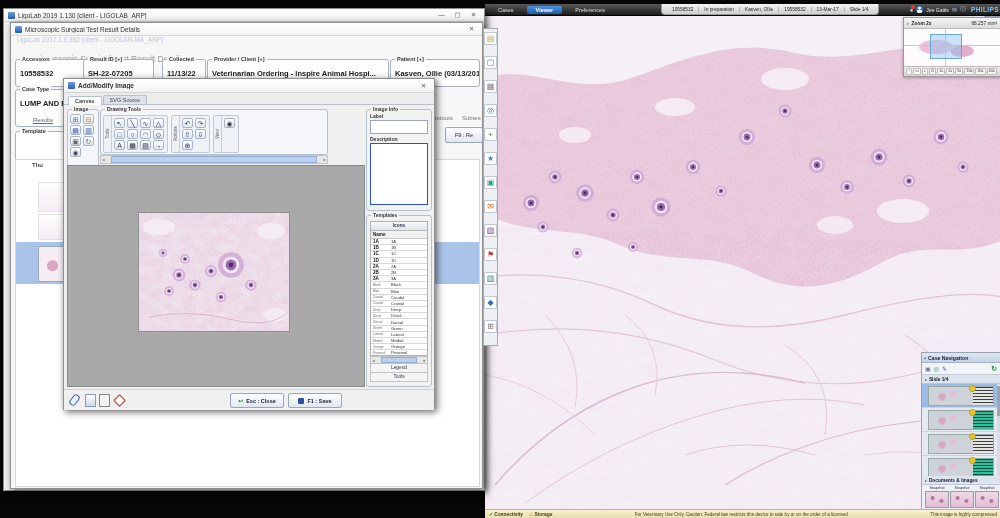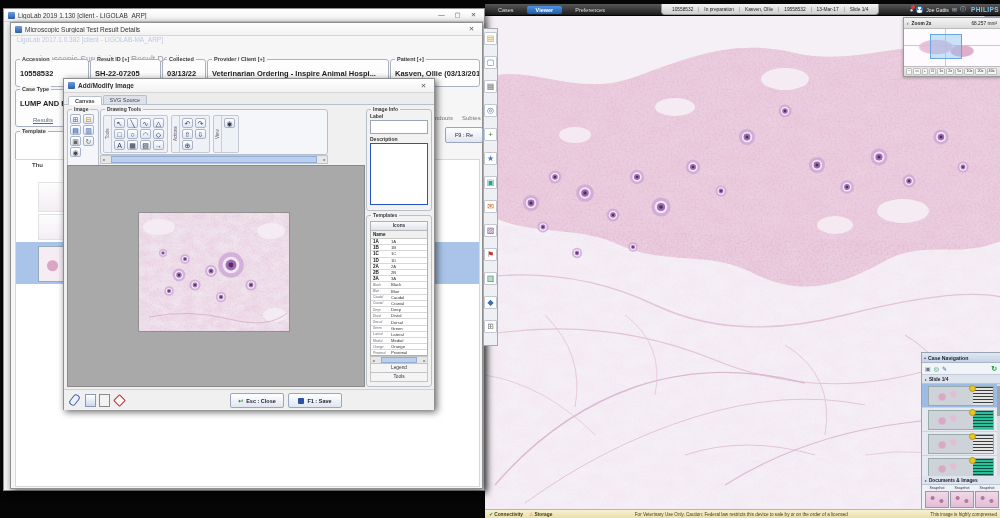--- a/index.html
+++ b/index.html
@@ -15,21 +15,21 @@
   .win-ic{width:7px;height:7px;background:linear-gradient(#6f9ede,#2a5ca8);border-radius:1px;flex:none}
   .wbtn{width:13px;height:10px;font-size:6.5px;line-height:10px;text-align:center;color:#555;flex:none;cursor:default}
 
   
   .fs{position:absolute;border:1px solid #aab2c2;border-radius:3px;background:#fdfdfd}
   .lg{position:absolute;top:-4px;left:4px;background:#f6f6f6;padding:0 2px;font-size:5.5px;font-weight:bold;color:#3a3a3a;line-height:6px;white-space:nowrap}
   .fv{position:absolute;left:4px;top:9px;font-size:7.5px;font-weight:bold;color:#1c1c1c;white-space:nowrap;overflow:hidden;max-width:95%}
 
   
   .fields>div:nth-of-type(1){left:4px;top:36px;width:72px;height:26px}
-  .fields>div:nth-of-type(2){left:79px;top:36px;width:69px;height:26px}
+  .fields>div:nth-of-type(2){left:72px;top:36px;width:69px;height:26px}
   .fields>div:nth-of-type(3){left:151px;top:36px;width:42px;height:26px}
   .fields>div:nth-of-type(4){left:196px;top:36px;width:180px;height:26px}
   .fields>div:nth-of-type(5){left:379px;top:36px;width:88px;height:26px}
 
   .ghost{position:absolute;left:6px;top:13px;font-size:6.5px;color:#8ea0d8;opacity:.55;white-space:nowrap}
   .sec-hdr{position:absolute;left:12px;top:31px;display:flex;align-items:center;gap:3px}
   .sec-hdr span{font-size:8.5px;color:#9a9a9a;white-space:nowrap}
   .link{font-size:6px;color:#5a6b8c;text-decoration:underline}
   .mini-btn{position:absolute;border:1px solid #9aa6bb;border-radius:2px;background:linear-gradient(#fff,#dfe6f2);
             font-size:5.5px;color:#223;display:flex;align-items:center;justify-content:center}
@@ -450,21 +450,21 @@
         <span class="fv">10558532</span>
       </div>
 
       <div class="field fs">
         <span class="lg">Result ID [+]</span>
         <span class="fv">SH-22-07205</span>
       </div>
 
       <div class="field fs">
         <span class="lg">Collected</span>
-        <span class="fv">03/13/22</span>
+        <span class="fv">11/13/22</span>
       </div>
 
       <div class="field fs">
         <span class="lg">Provider / Client [+]</span>
         <span class="fv">Veterinarian Ordering - Inspire Animal Hospi...</span>
       </div>
 
       <div class="field fs">
         <span class="lg">Patient [+]</span>
         <span class="fv">Kasven, Ollie (03/13/2017</span>

